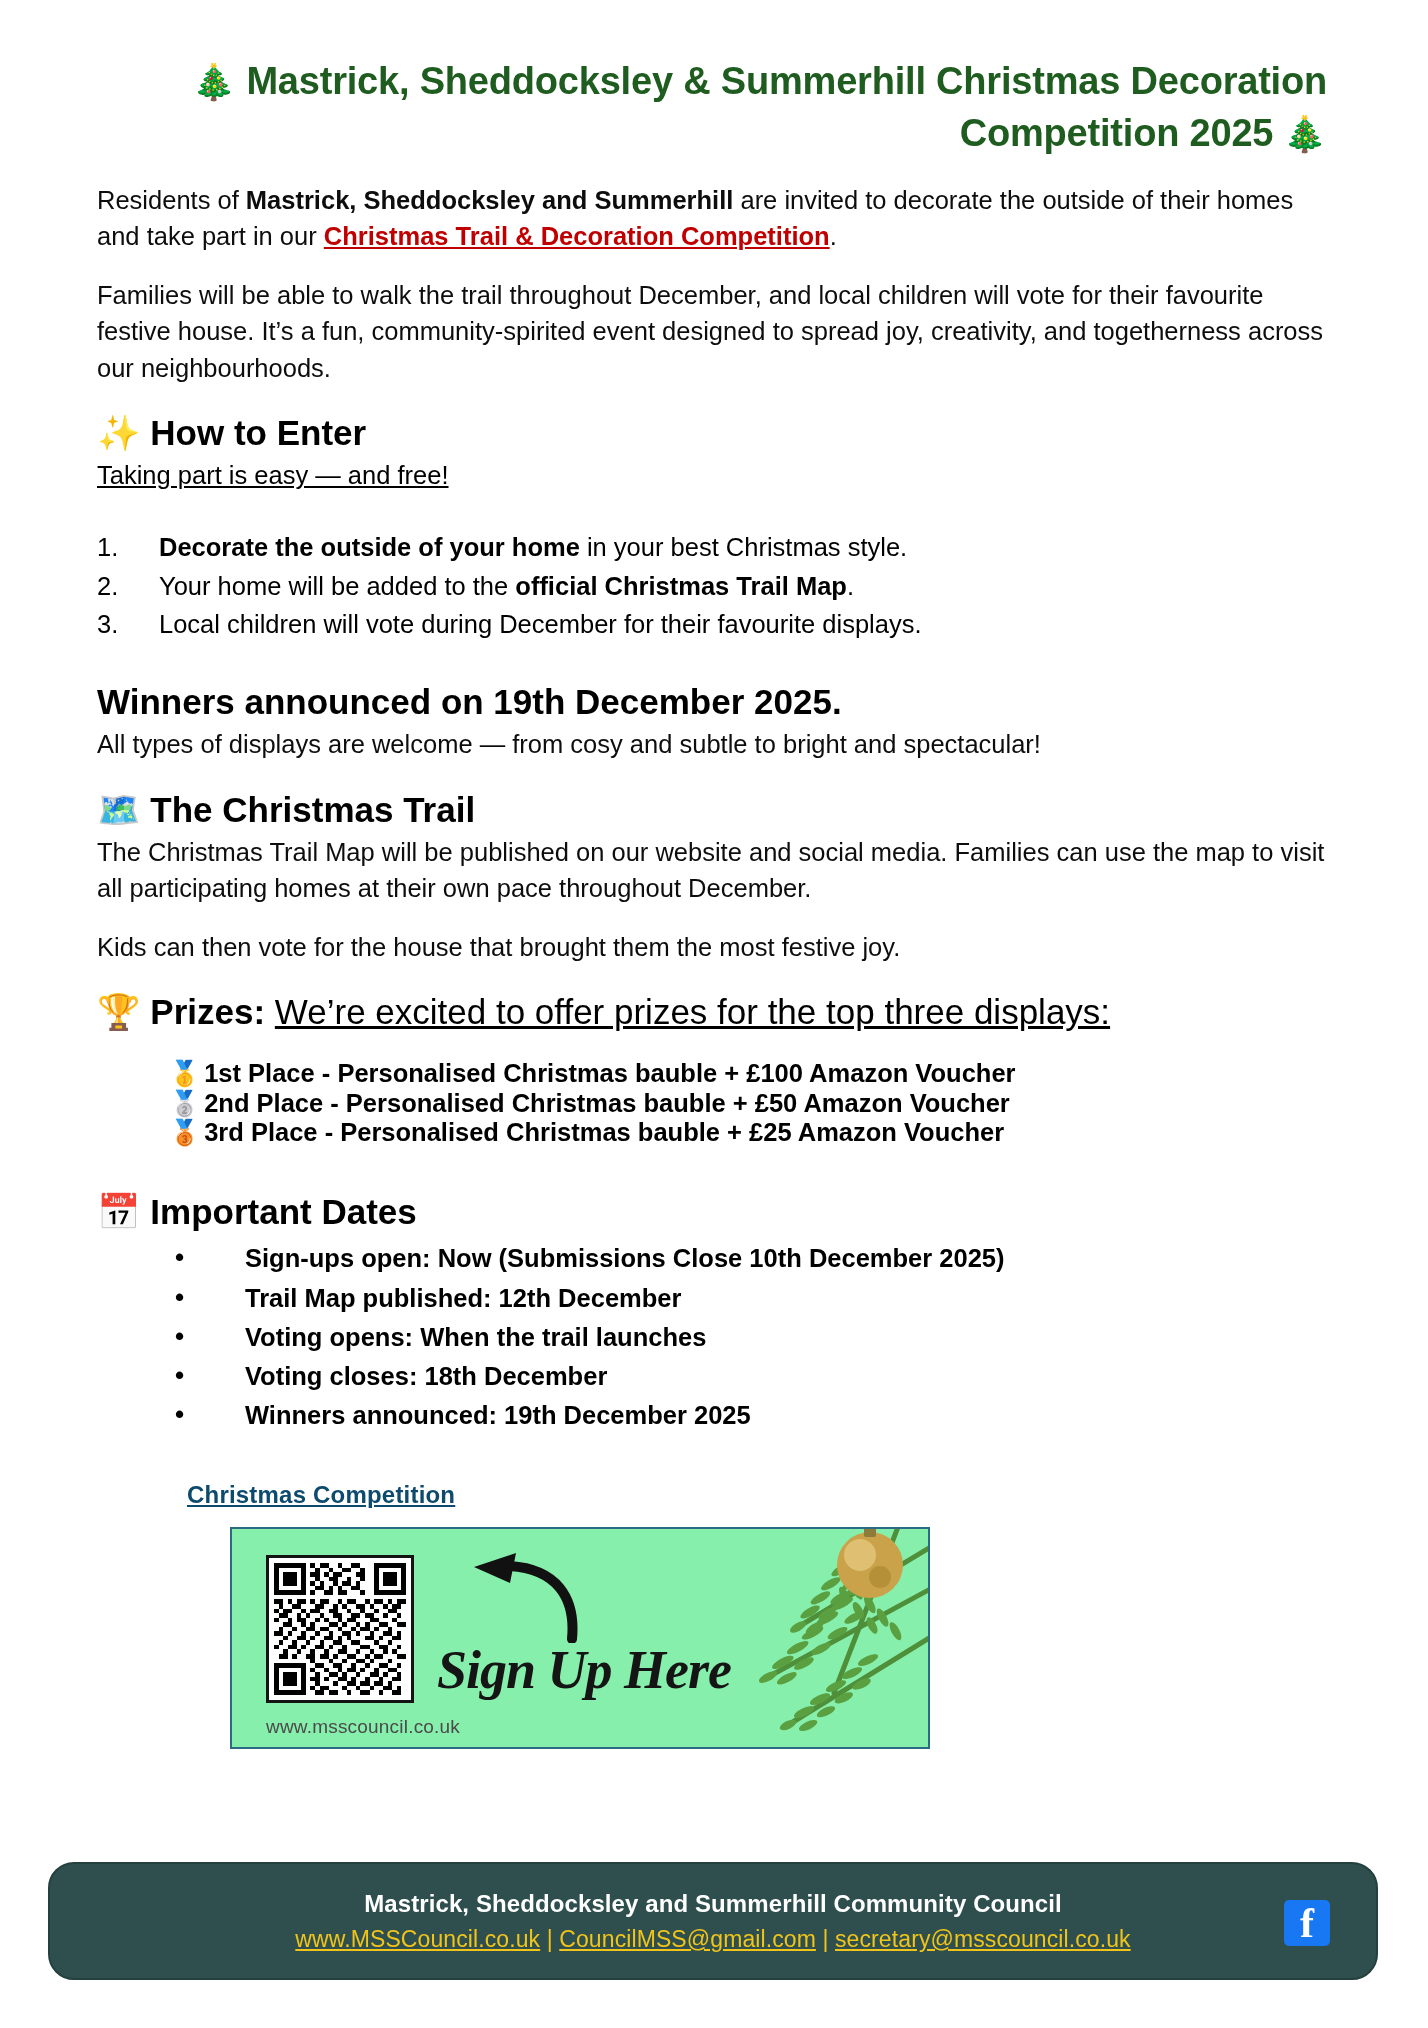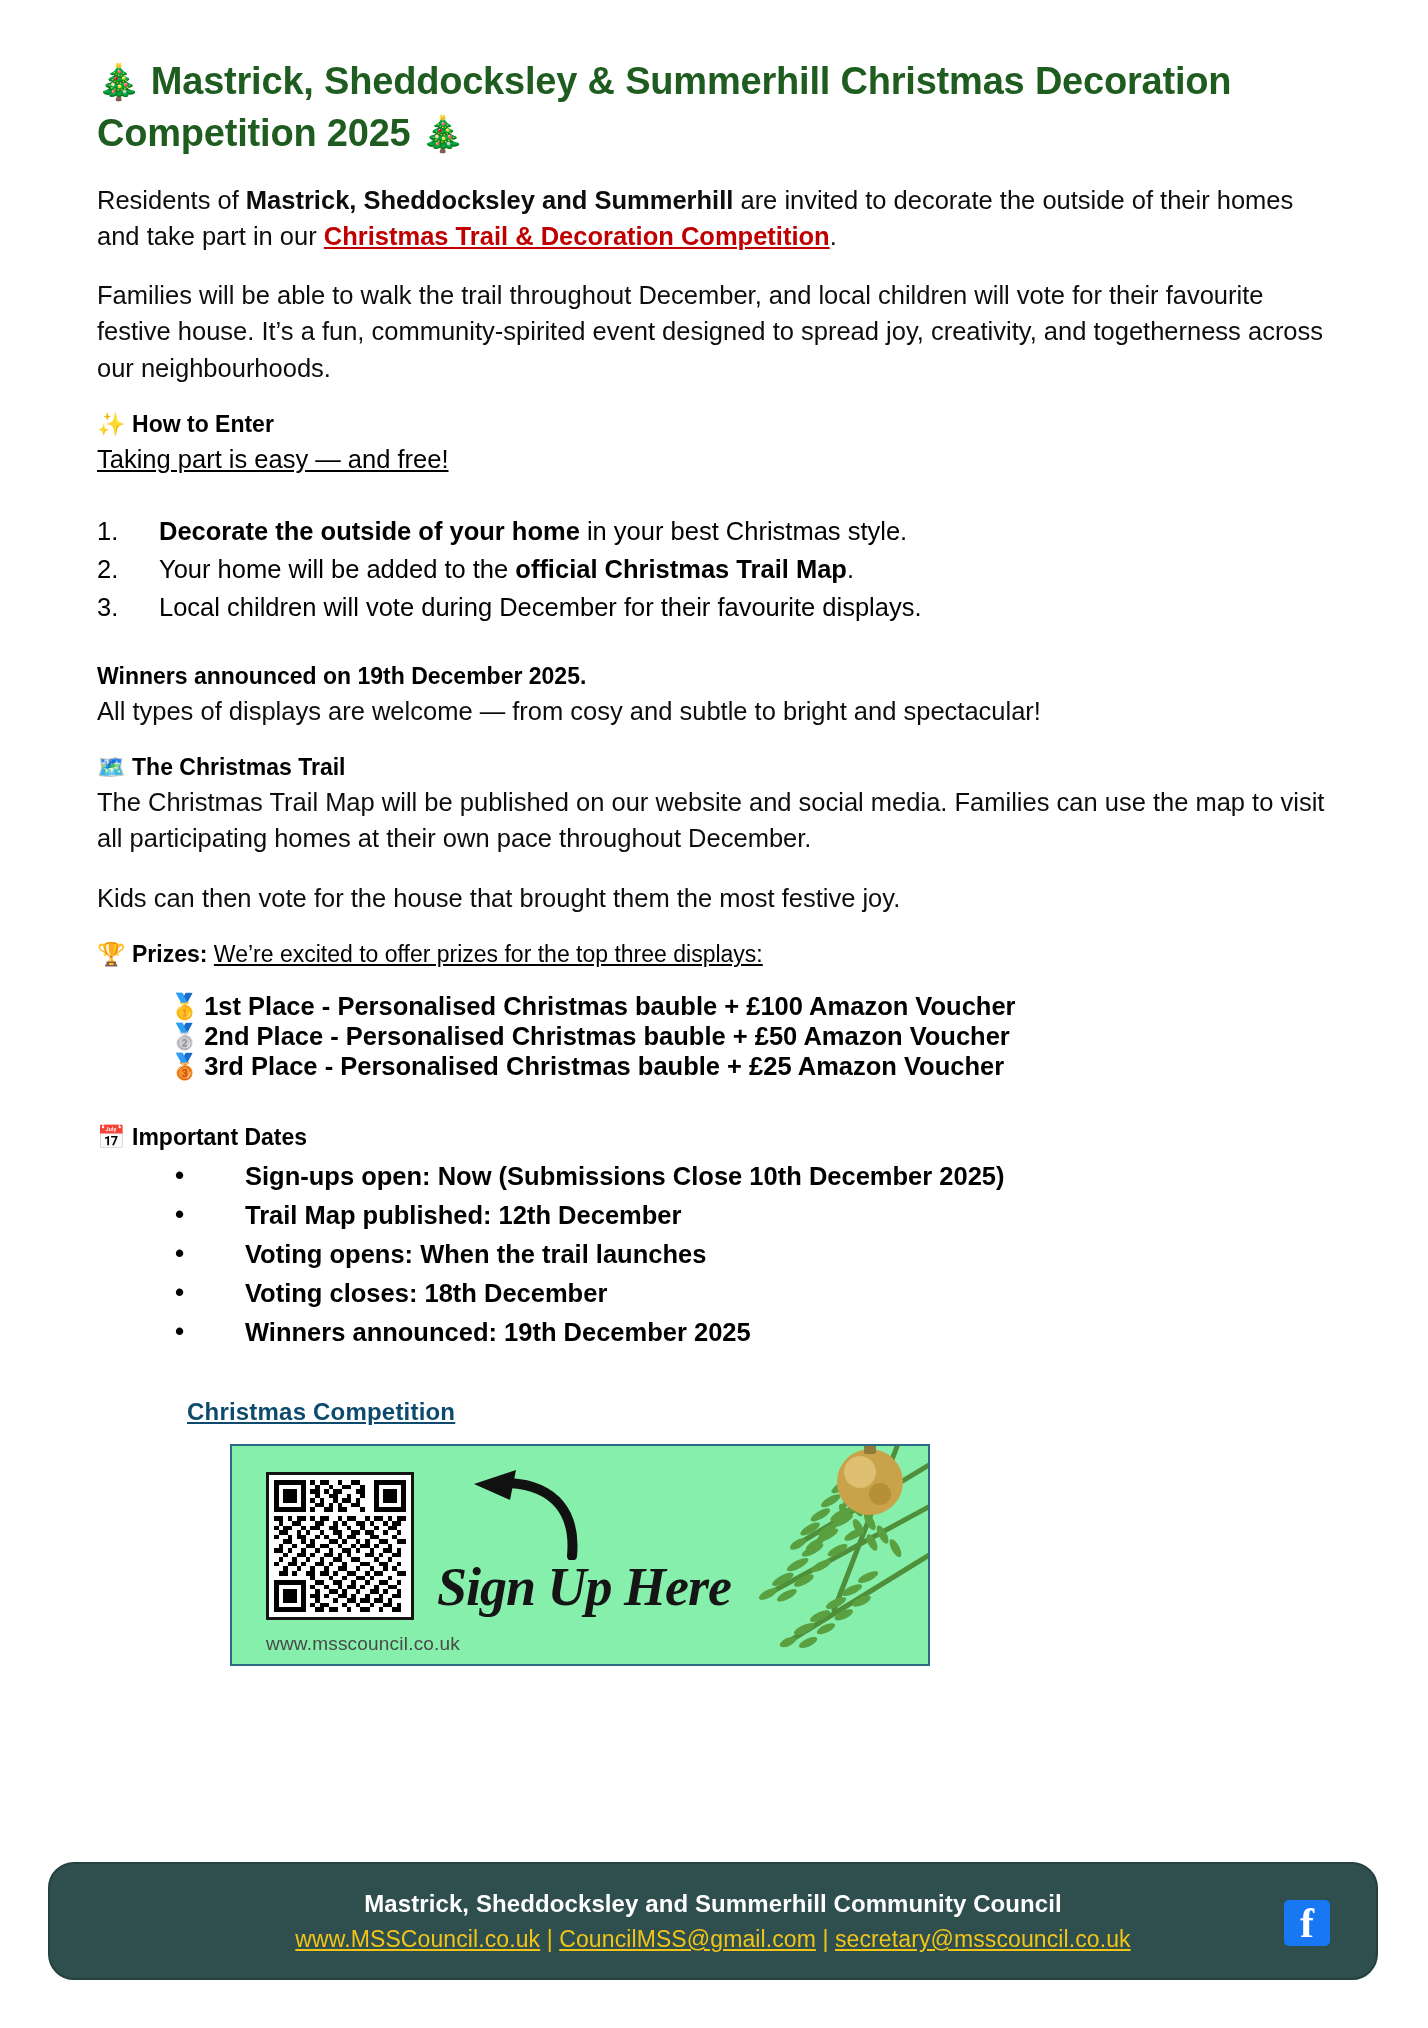--- a/index.html
+++ b/index.html
@@ -31,41 +31,42 @@
   }
 
   
   .doc-title {
     font-size: 38px;
     font-weight: bold;
     color: #1f5c1f;
     line-height: 1.38;
     letter-spacing: -0.2px;
     margin-bottom: 22px;
+    text-align: right;
   }
   .doc-title .emo { font-size: 35px; }
 
   
   p.para {
     font-size: 25.5px;
     line-height: 1.42;
     margin-bottom: 23px;
     color: #0d0d0d;
   }
   .b { font-weight: bold; }
   .u { text-decoration: underline; }
   .red-link {
     color: #c00000;
     font-weight: bold;
     text-decoration: underline;
   }
 
   
   .sec-head {
-    font-size: 23px;
+    font-size: 35px;
     font-weight: bold;
     line-height: 1.38;
   }
   .sec-sub {
     font-size: 25.5px;
     line-height: 1.42;
     text-decoration: underline;
   }
   .gap-md { height: 34px; }
   .gap-lg { height: 40px; }

